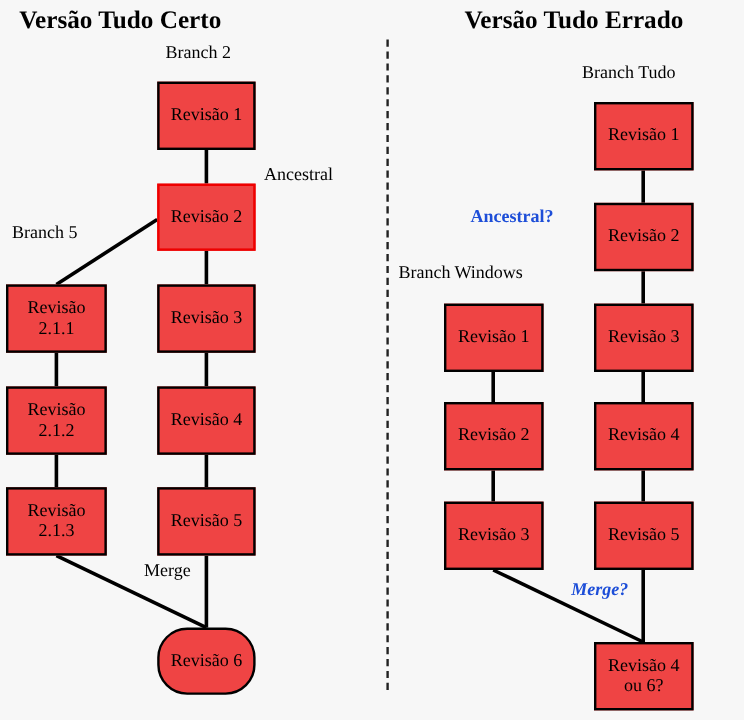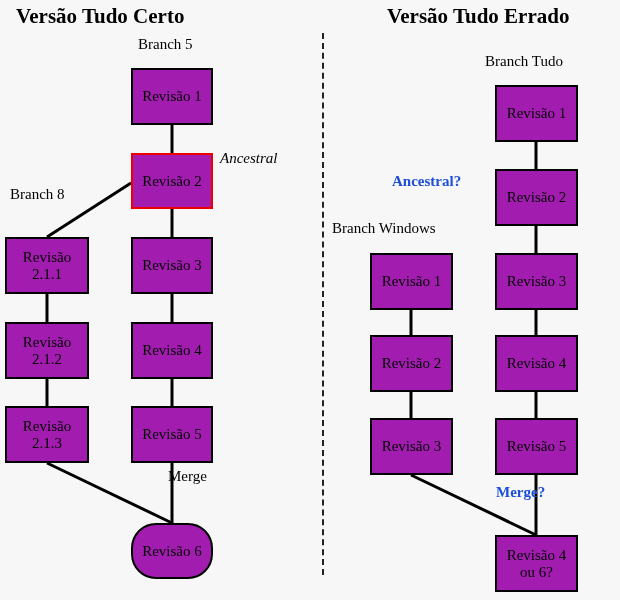--- a/index.html
+++ b/index.html
@@ -31,21 +31,21 @@
     position:absolute;
     font-size:15px;
     color:#000;
     white-space:nowrap;
   }
   .note.red{color:#1d4ed8;font-weight:bold;}
 
   .node{
     position:absolute;
     box-sizing:border-box;
-    background:#a21caf;
+    background:#ef4444;
     border:2px solid #000000;
     display:flex;
     align-items:center;
     justify-content:center;
     text-align:center;
     font-size:15px;
     line-height:17px;
     color:#000;
     white-space:pre-line;
   }
@@ -85,40 +85,40 @@
         <line x1="536" y1="310" x2="536" y2="335"></line>
         <line x1="536" y1="392" x2="536" y2="418"></line>
         <line x1="536" y1="475" x2="536" y2="535"></line>
         <line x1="411" y1="310" x2="411" y2="335"></line>
         <line x1="411" y1="392" x2="411" y2="418"></line>
         <line x1="411" y1="475" x2="536" y2="535"></line>
       </g>
   </svg>
 
   <div id="overlay">
-      <div class="branch-label" style="left: 138px; top: 36px;">Branch 5</div>
-      <div class="branch-label" style="left: 10px; top: 186px;">Branch 8</div>
-      <div class="note" style="left: 220px; top: 150px; font-style: italic;">Ancestral</div>
-      <div class="note" style="left: 120px; top: 468px; margin-left: 48px;">Merge</div>
+      <div class="branch-label" style="left: 138px; top: 36px;">Branch 2</div>
+      <div class="branch-label" style="left: 10px; top: 186px;">Branch 5</div>
+      <div class="note" style="left: 220px; top: 138px;">Ancestral</div>
+      <div class="note" style="left: 120px; top: 468px;">Merge</div>
       <div class="node" style="left: 131px; top: 68px; width: 82px; height: 57px;">Revisão 1</div>
       <div class="node highlight" style="left: 131px; top: 153px; width: 82px; height: 56px;">Revisão 2</div>
       <div class="node" style="left: 131px; top: 237px; width: 82px; height: 57px;">Revisão 3</div>
       <div class="node" style="left: 131px; top: 322px; width: 82px; height: 57px;">Revisão 4</div>
       <div class="node" style="left: 131px; top: 406px; width: 82px; height: 57px;">Revisão 5</div>
       <div class="node" style="left: 131px; top: 523px; width: 82px; height: 56px; border-radius: 25px;">Revisão 6</div>
       <div class="node" style="left: 5px; top: 237px; width: 84px; height: 57px;">Revisão
 2.1.1</div>
       <div class="node" style="left: 5px; top: 322px; width: 84px; height: 57px;">Revisão
 2.1.2</div>
       <div class="node" style="left: 5px; top: 406px; width: 84px; height: 57px;">Revisão
 2.1.3</div>
       <div class="branch-label" style="left: 485px; top: 53px;">Branch Tudo</div>
       <div class="branch-label" style="left: 332px; top: 220px;">Branch Windows</div>
       <div class="note red" style="left: 392px; top: 173px;">Ancestral?</div>
-      <div class="note red" style="left: 496px; top: 484px;">Merge?</div>
+      <div class="note red" style="left: 476px; top: 484px; font-style: italic;">Merge?</div>
       <div class="node" style="left: 495px; top: 85px; width: 83px; height: 57px;">Revisão 1</div>
       <div class="node" style="left: 495px; top: 169px; width: 83px; height: 57px;">Revisão 2</div>
       <div class="node" style="left: 495px; top: 253px; width: 83px; height: 57px;">Revisão 3</div>
       <div class="node" style="left: 495px; top: 335px; width: 83px; height: 57px;">Revisão 4</div>
       <div class="node" style="left: 495px; top: 418px; width: 83px; height: 57px;">Revisão 5</div>
       <div class="node" style="left: 495px; top: 535px; width: 83px; height: 57px;">Revisão 4
 ou 6?</div>
       <div class="node" style="left: 370px; top: 253px; width: 83px; height: 57px;">Revisão 1</div>
       <div class="node" style="left: 370px; top: 335px; width: 83px; height: 57px;">Revisão 2</div>
       <div class="node" style="left: 370px; top: 418px; width: 83px; height: 57px;">Revisão 3</div>

